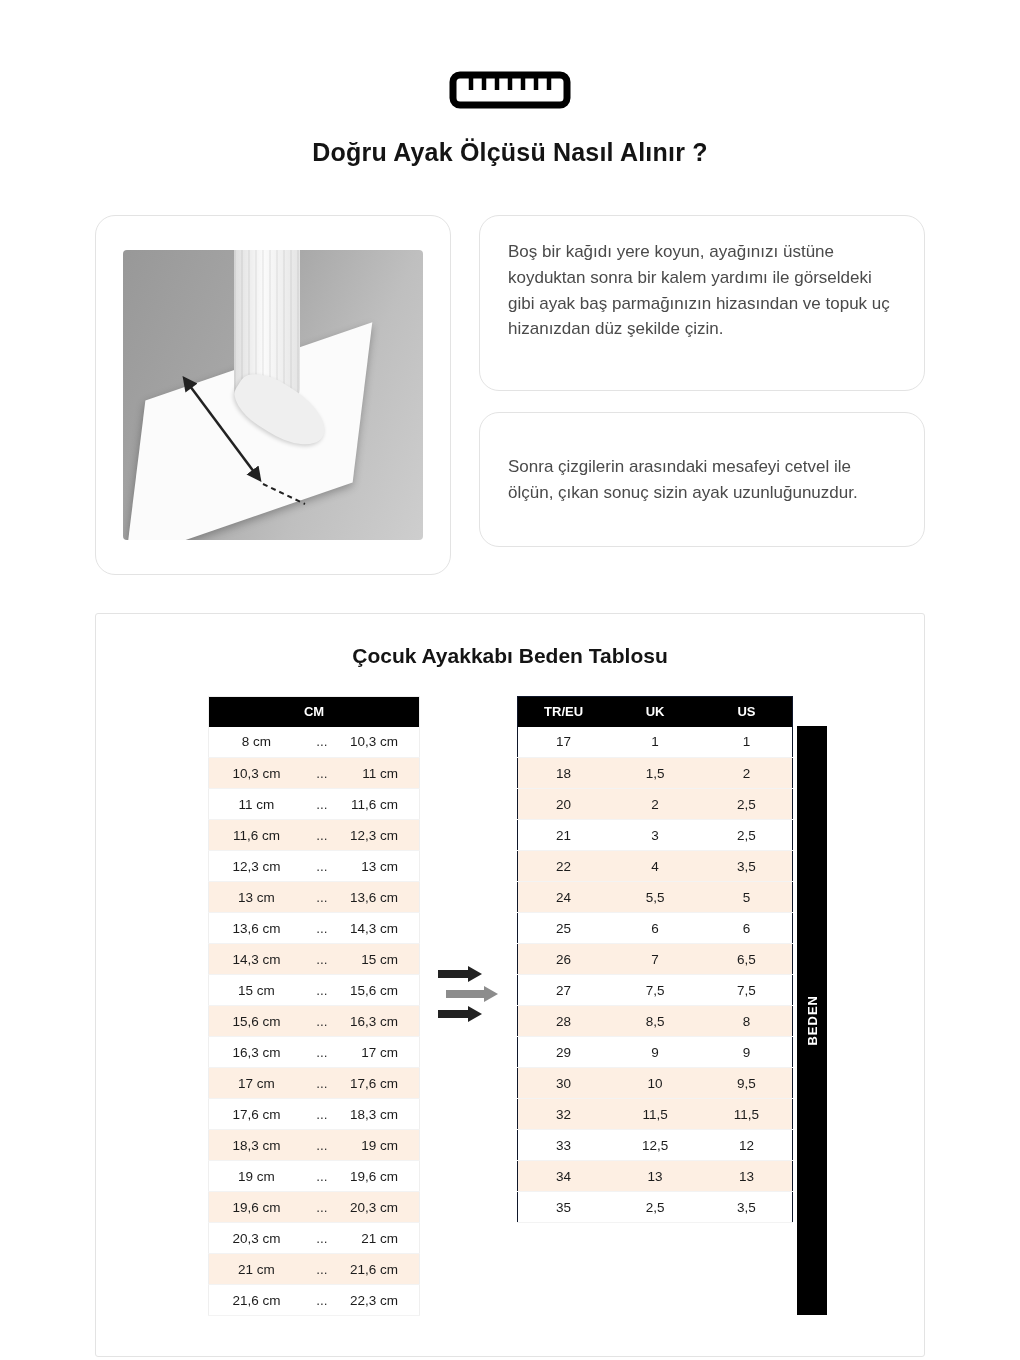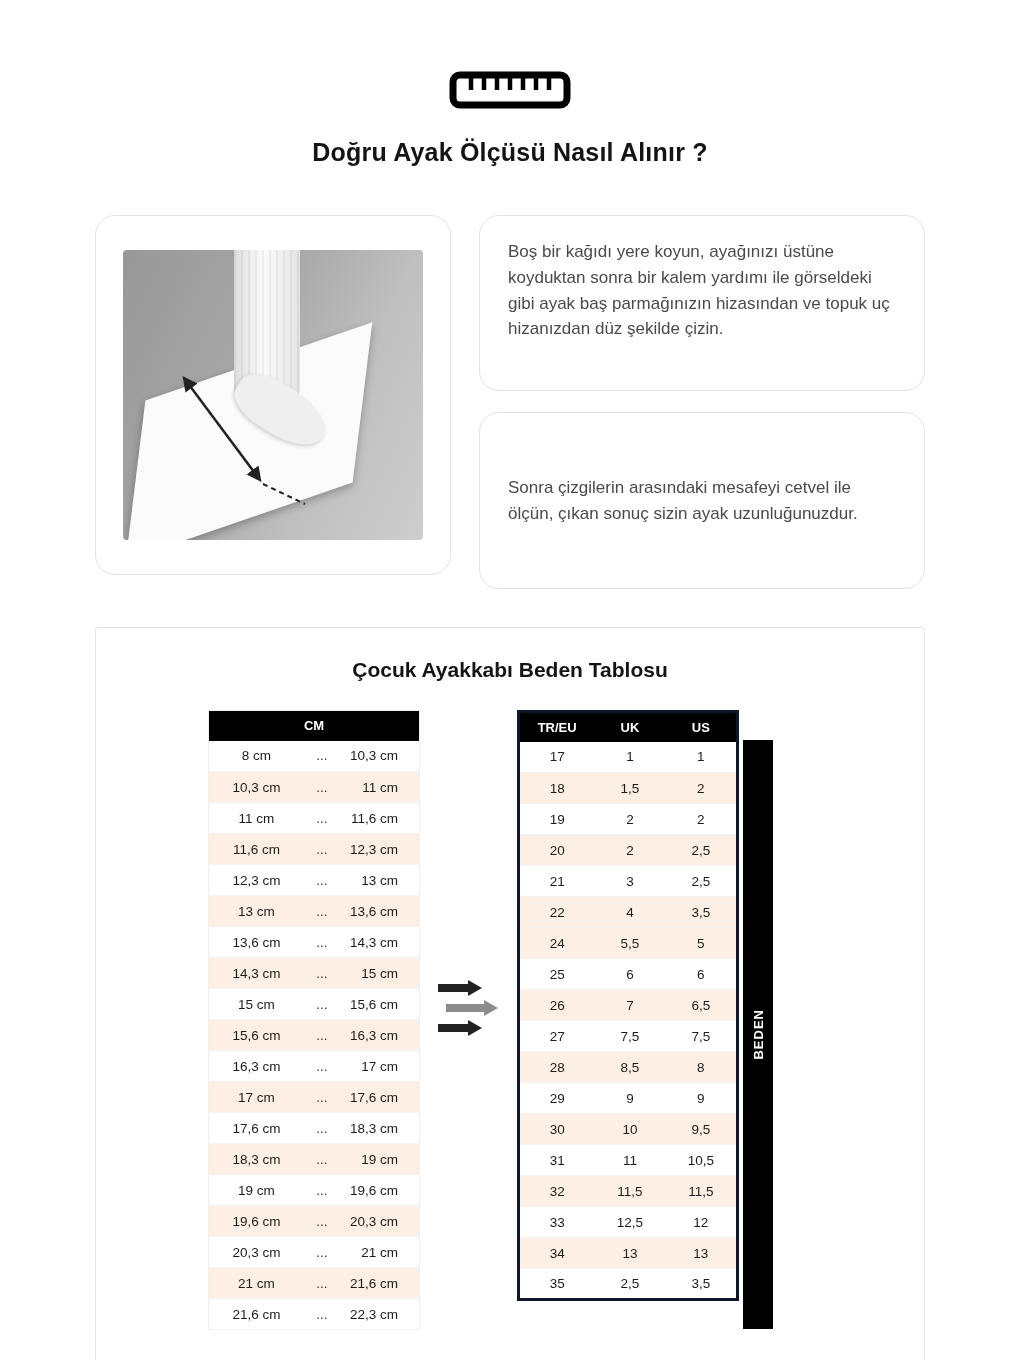--- a/index.html
+++ b/index.html
@@ -50,21 +50,21 @@
   .foot {
     position:absolute; left:36%; top:47%; width:33%; height:17%;
     background:#efefef; border-radius:50% 60% 62% 48%;
     transform:rotate(33deg);
     box-shadow:0 2px 4px rgba(0,0,0,.18);
   }
   .measure-arrow { position:absolute; inset:0; width:100%; height:100%; }
 
   .text-col { flex:1; display:flex; flex-direction:column; gap:21px; }
   .text-card-1 { height:176px; padding:23px 28px; }
-  .text-card-2 { height:177px; padding:23px 28px; display:flex; align-items:center; }
+  .text-card-2 { height:135px; padding:23px 28px; display:flex; align-items:center; }
   .instruction {
     font-size:17px; line-height:1.52; color:#4a4a4a;
   }
 
   
   .table-card {
     margin:38px 95px 35px;
     border:1px solid #e3e3e3; border-radius:3px; background:#fff;
     padding:30px 0 40px;
   }
@@ -87,21 +87,21 @@
   }
   tr.alt td { background:#fdefe3; }
 
   .cm-table { width:212px; border:1px solid #efefef; }
   .cm-table .c-from { width:96px; text-align:center; }
   .cm-table .c-sep  { width:36px; text-align:center; color:#333; }
   .cm-table .c-to   { width:80px; text-align:right; padding-right:21px; }
 
   .arrows-wrap { width:64px; margin:268px 15px 0 18px; flex:none; }
 
-  .sizes-table { width:222px; border:3px solid #0f172a; }
+  .sizes-table { width:276px; border:1px solid #0f172a; }
   .sizes-table td { text-align:center; width:92px; }
 
   .beden-bar {
     width:30px; height:589px; margin-left:4px; margin-top:30px;
     background:#000000; flex:none;
     display:flex; align-items:center; justify-content:center;
   }
   .beden-bar span {
     writing-mode:vertical-rl; transform:rotate(180deg);
     color:#ffffff; font-size:13px; font-weight:700; letter-spacing:1px;
@@ -292,25 +292,20 @@
             <tr class="">
               <td class="">17</td>
               <td class="">1</td>
               <td class="">1</td>
             </tr>
             <tr class="alt">
               <td class="">18</td>
               <td class="">1,5</td>
               <td class="">2</td>
             </tr>
-            <tr class="">
-              <td class="">19</td>
-              <td class="">2</td>
-              <td class="">2</td>
-            </tr>
             <tr class="alt">
               <td class="">20</td>
               <td class="">2</td>
               <td class="">2,5</td>
             </tr>
             <tr class="">
               <td class="">21</td>
               <td class="">3</td>
               <td class="">2,5</td>
             </tr>
@@ -347,25 +342,20 @@
             <tr class="">
               <td class="">29</td>
               <td class="">9</td>
               <td class="">9</td>
             </tr>
             <tr class="alt">
               <td class="">30</td>
               <td class="">10</td>
               <td class="">9,5</td>
             </tr>
-            <tr class="">
-              <td class="">31</td>
-              <td class="">11</td>
-              <td class="">10,5</td>
-            </tr>
             <tr class="alt">
               <td class="">32</td>
               <td class="">11,5</td>
               <td class="">11,5</td>
             </tr>
             <tr class="">
               <td class="">33</td>
               <td class="">12,5</td>
               <td class="">12</td>
             </tr>

